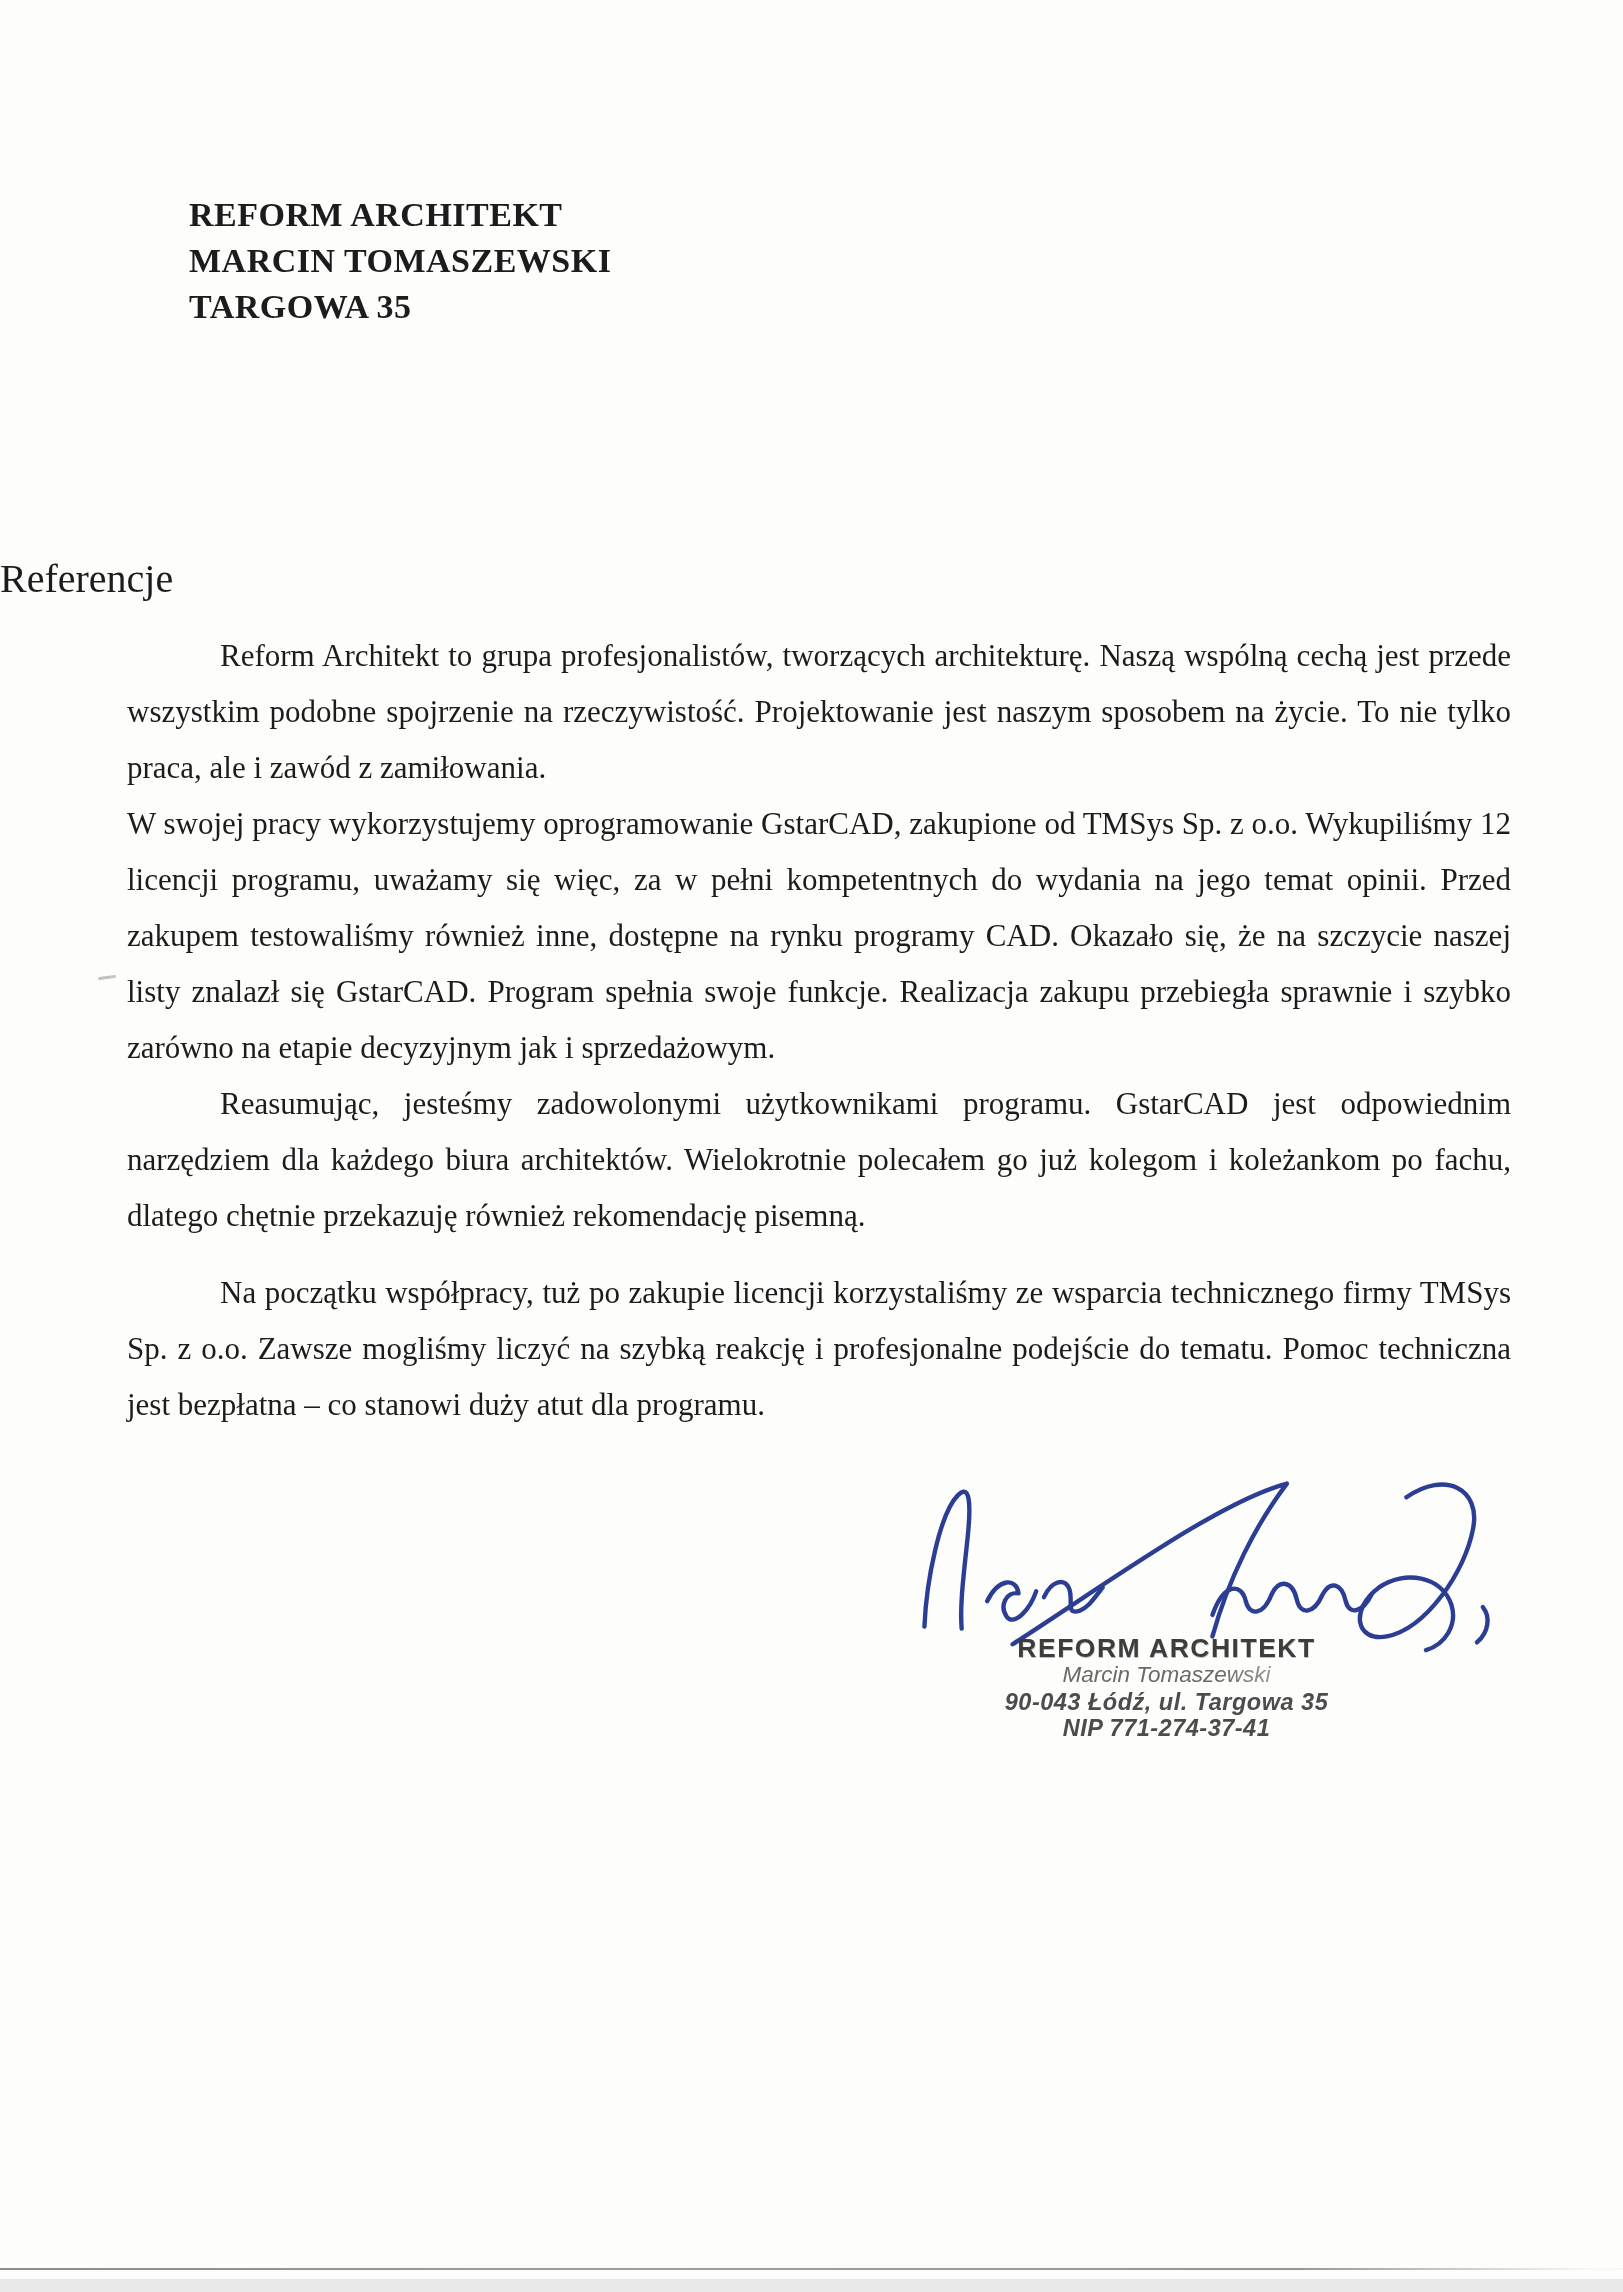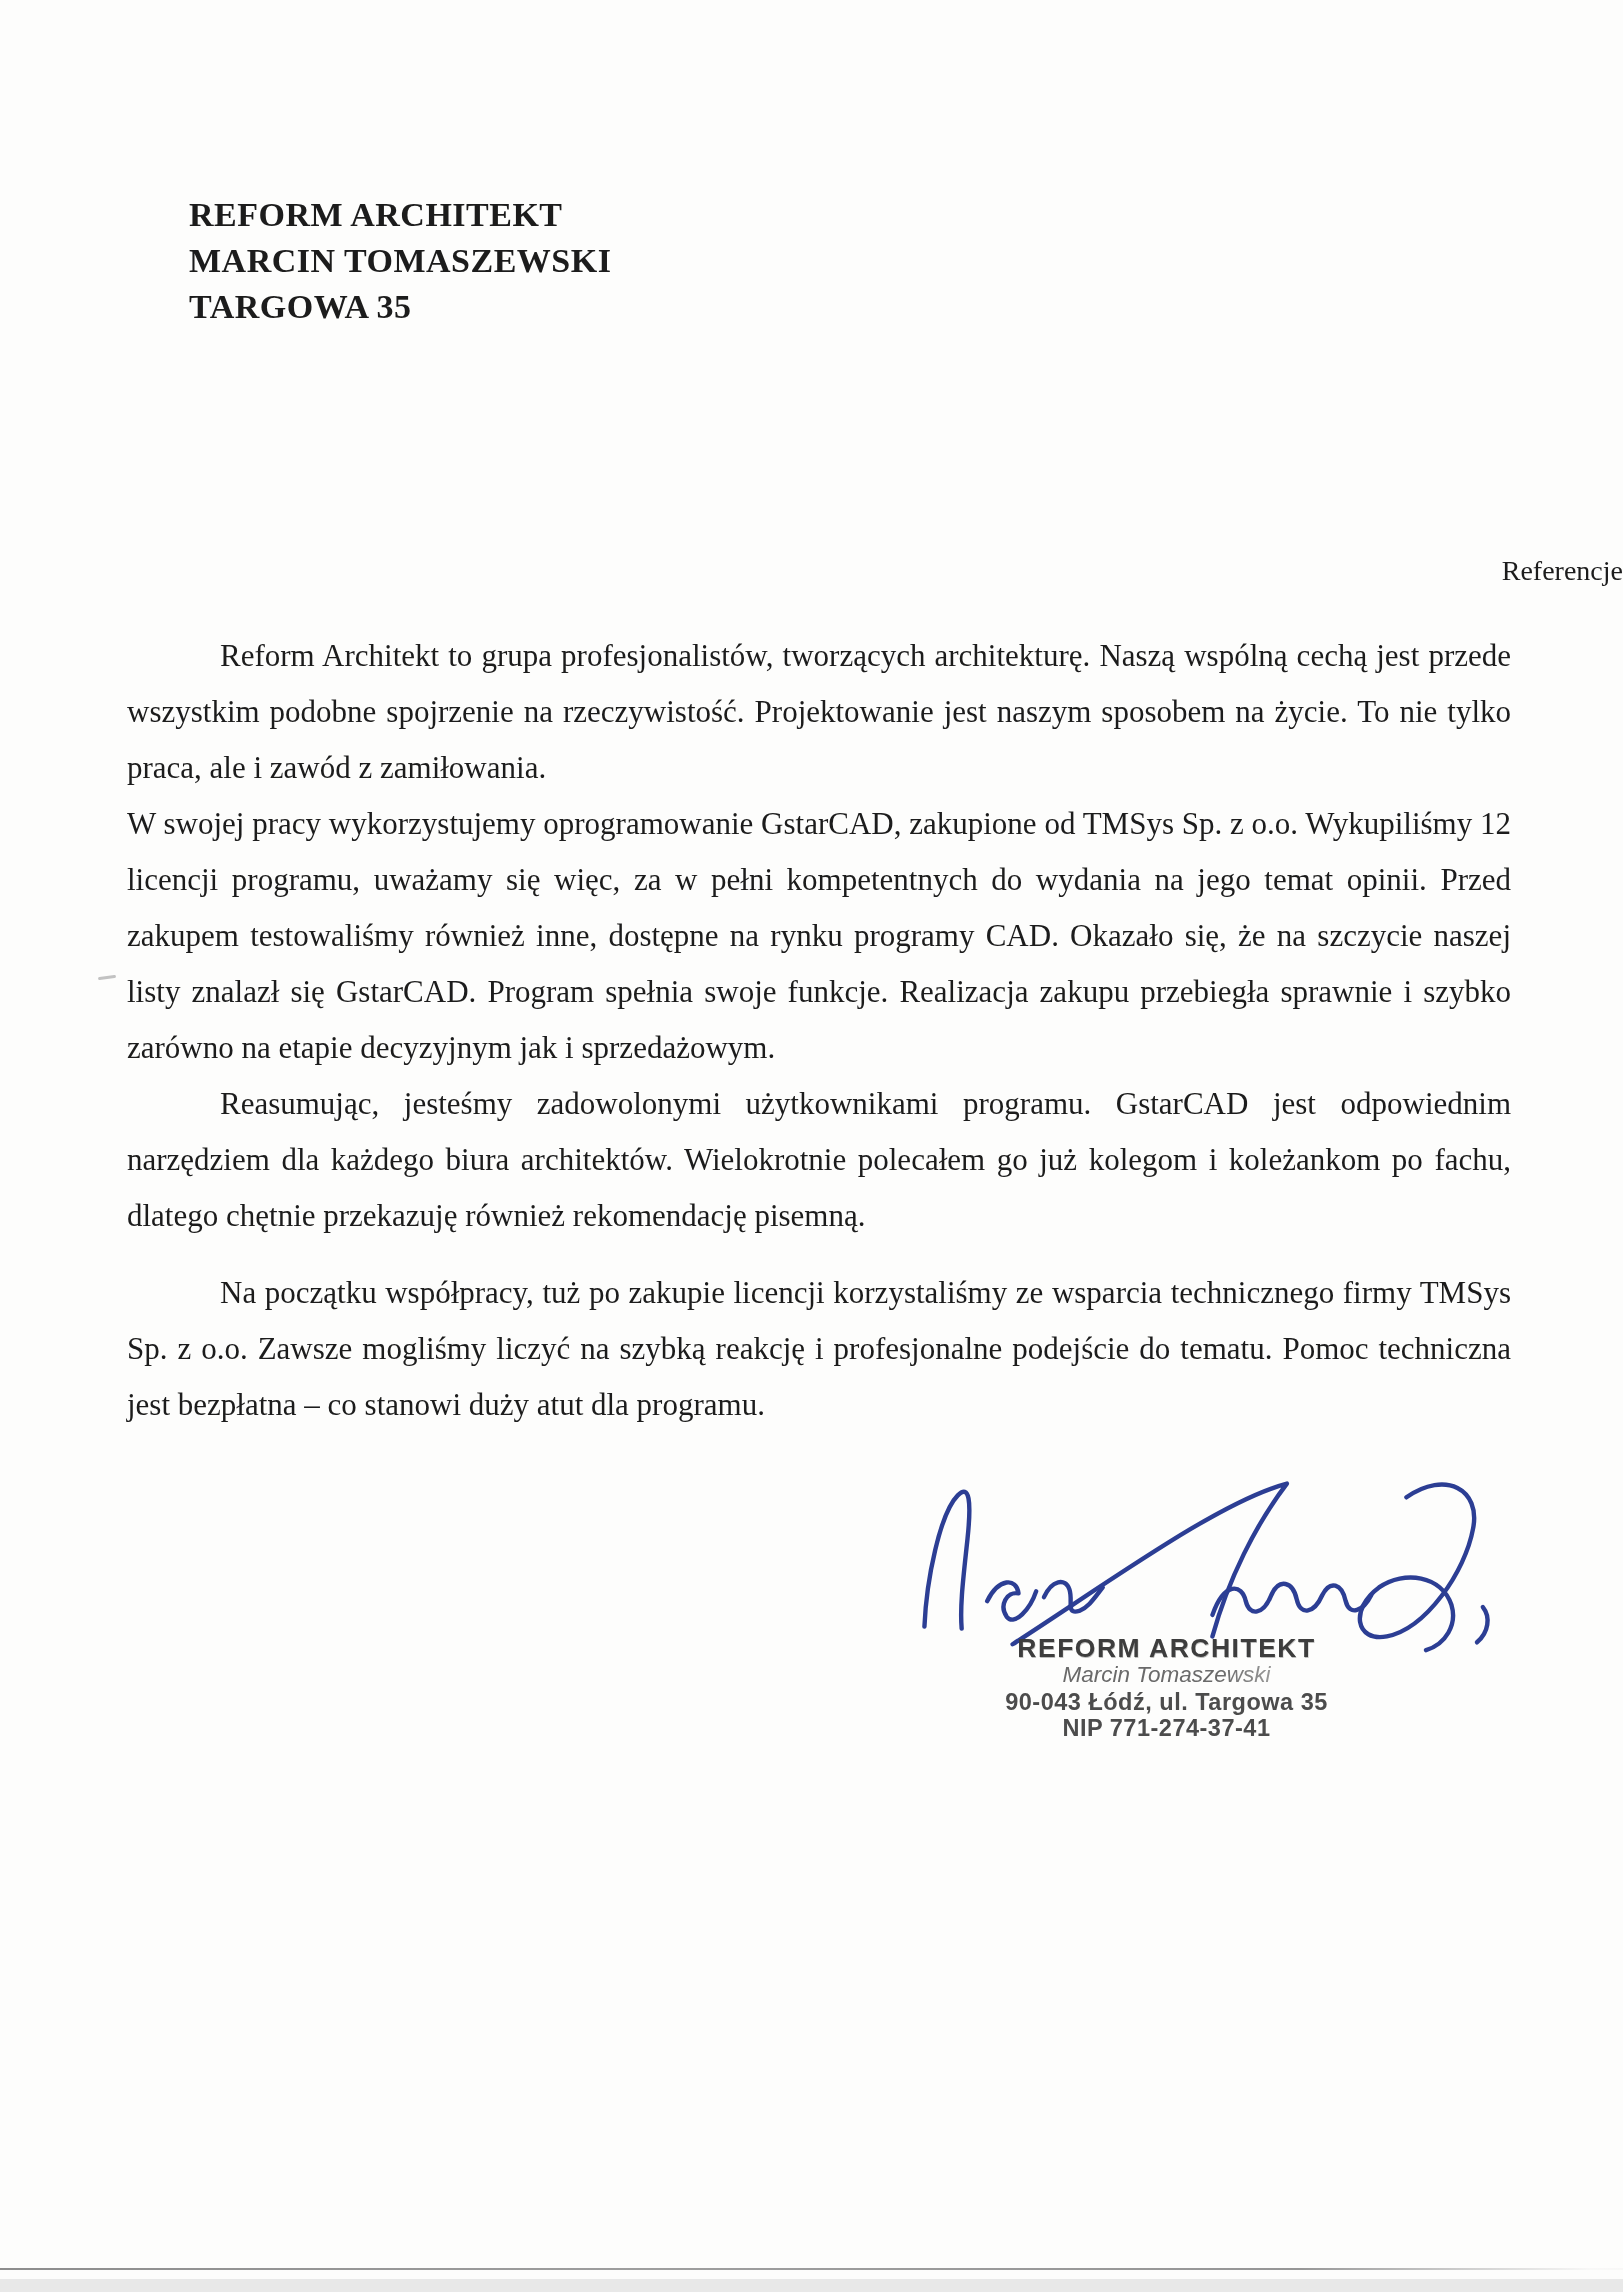--- a/index.html
+++ b/index.html
@@ -35,22 +35,22 @@
     line-height: 46px;
     white-space: nowrap;
   }
 
   
   .title {
     position: absolute;
     left: 0;
     top: 555px;
     width: 1623px;
-    text-align: right;
-    font-size: 28px;
+    text-align: left;
+    font-size: 40px;
   }
 
   
   .body-text {
     position: absolute;
     left: 127px;
     top: 628px;
     width: 1384px;
     font-size: 31px;
     line-height: 56px;
@@ -107,20 +107,21 @@
     color: #6a6a6a;
     -webkit-mask-image: linear-gradient(90deg, #000 62%, rgba(0,0,0,0.15) 92%);
             mask-image: linear-gradient(90deg, #000 62%, rgba(0,0,0,0.15) 92%);
   }
   .stamp .s3, .stamp .s4 {
     font-size: 23.5px;
     font-weight: bold;
     line-height: 26.5px;
     letter-spacing: 0.5px;
     color: #4c4c4c;
+    font-style: italic;
   }
 
   
   .scan-line {
     position: absolute;
     left: 0;
     top: 2268px;
     width: 1623px;
     height: 2px;
     background: linear-gradient(90deg,

